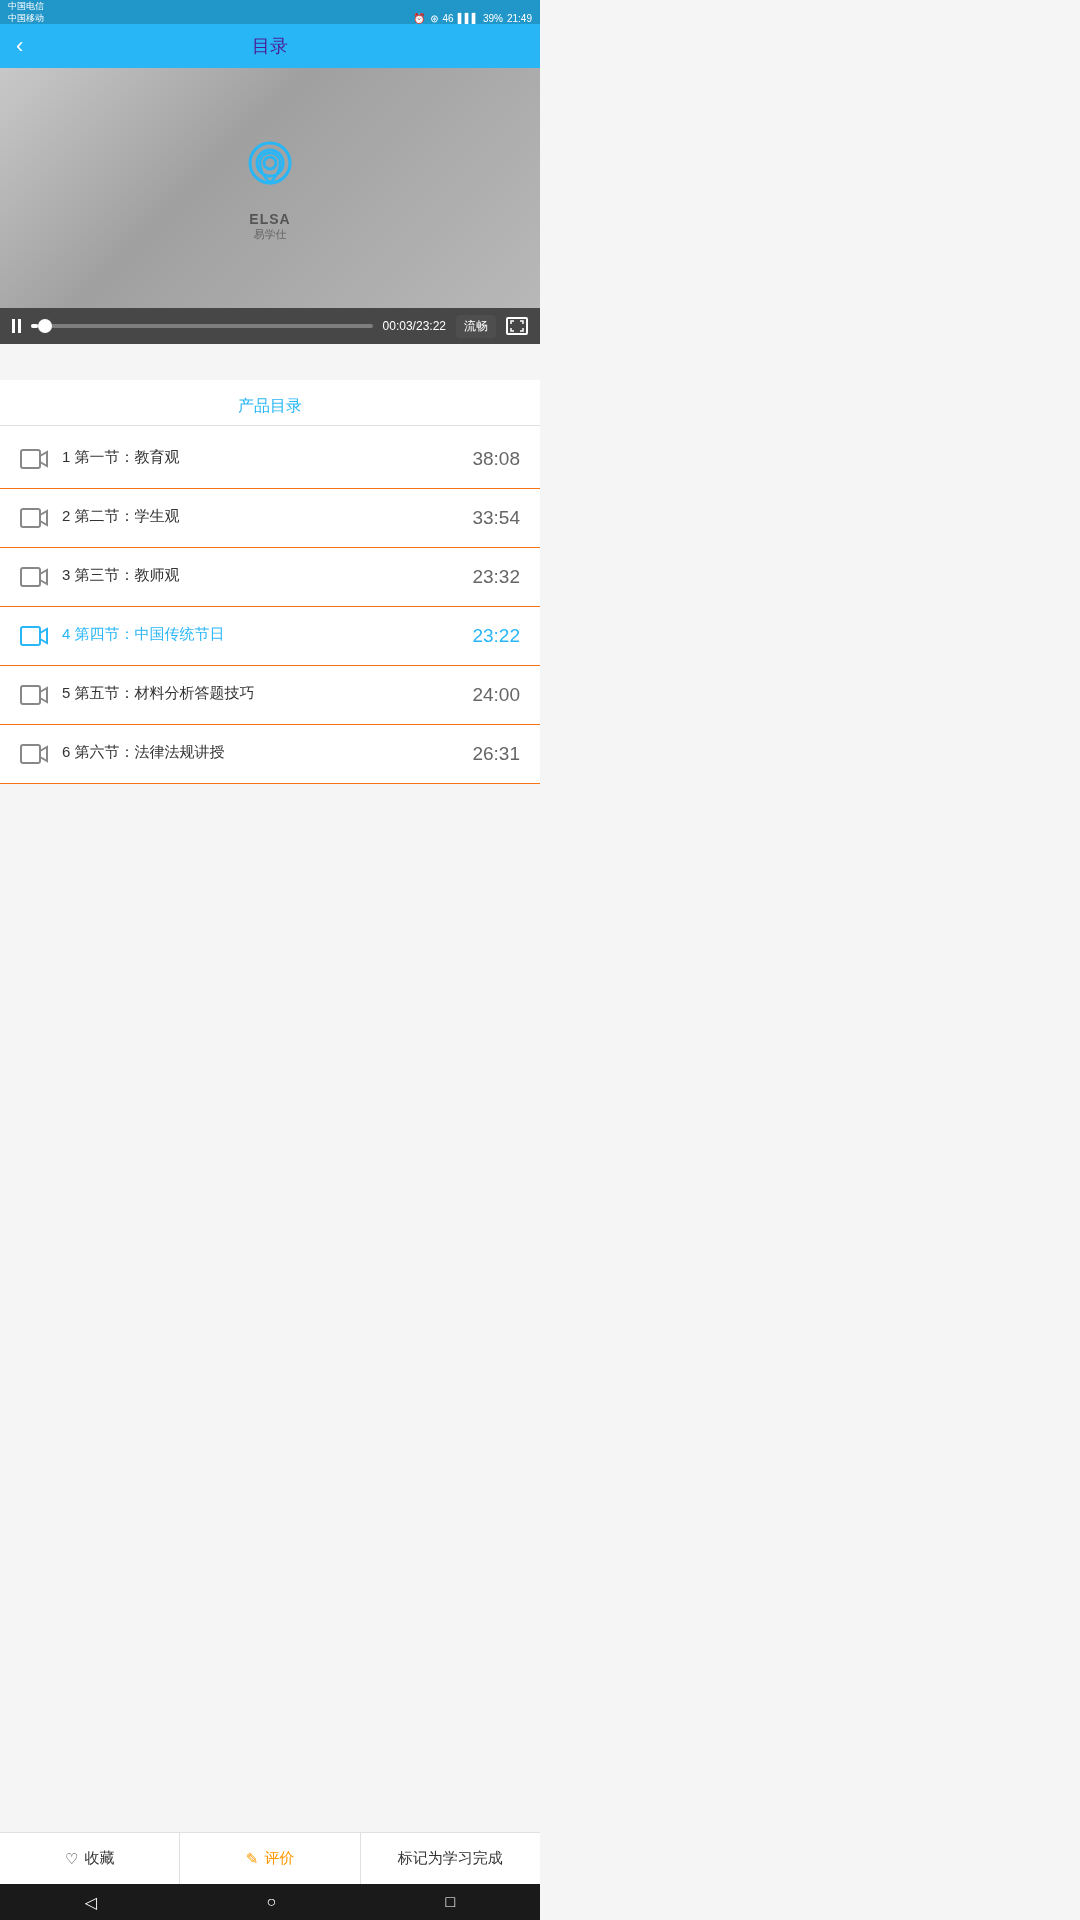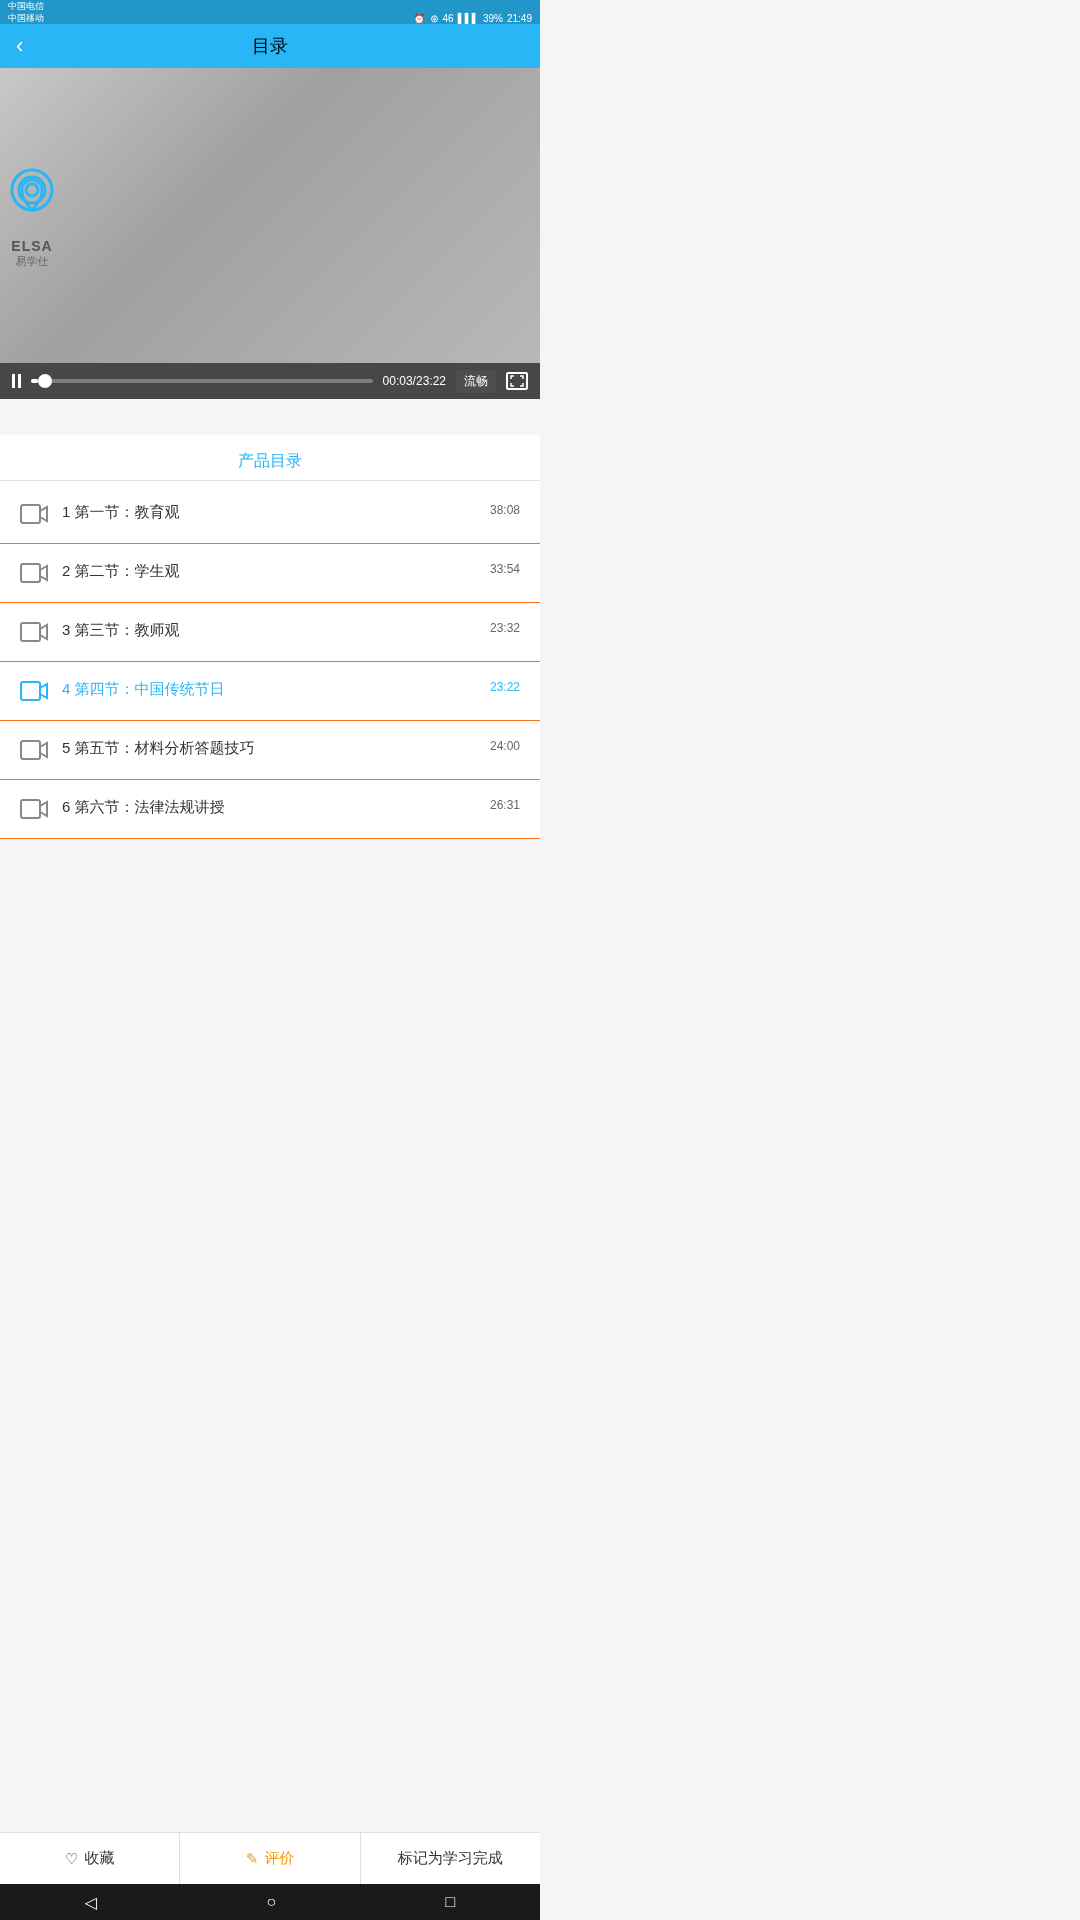--- a/index.html
+++ b/index.html
@@ -38,34 +38,34 @@
     }
     .header-back {
       position: absolute;
       left: 16px;
       color: white;
       font-size: 22px;
       cursor: pointer;
       line-height: 1;
     }
     .header-title {
-      color: #000000;
+      color: #4c1d95;
       font-size: 18px;
       font-weight: 500;
     }
 
     
     .video-player {
       background: #86efac;
       width: 100%;
-      height: 295px;
+      height: 240px;
       position: relative;
       display: flex;
       align-items: center;
-      justify-content: flex-start;
+      justify-content: center;
       overflow: hidden;
     }
     .video-bg {
       position: absolute;
       inset: 0;
       background: linear-gradient(135deg, #c8c8c8 0%, #a0a0a0 40%, #b8b8b8 100%);
     }
     .video-logo {
       position: relative;
       z-index: 2;
@@ -201,21 +201,21 @@
     }
     .course-label {
       flex: 1;
       font-size: 15px;
       color: #333;
     }
     .course-item.active .course-label {
       color: #29b6f6;
     }
     .course-duration {
-      font-size: 12px;
+      font-size: 19px;
       color: #666;
     }
     .course-item.active .course-duration {
       color: #29b6f6;
     }
 
     
     .bottom-tabs {
       position: fixed;
       bottom: 36px;

